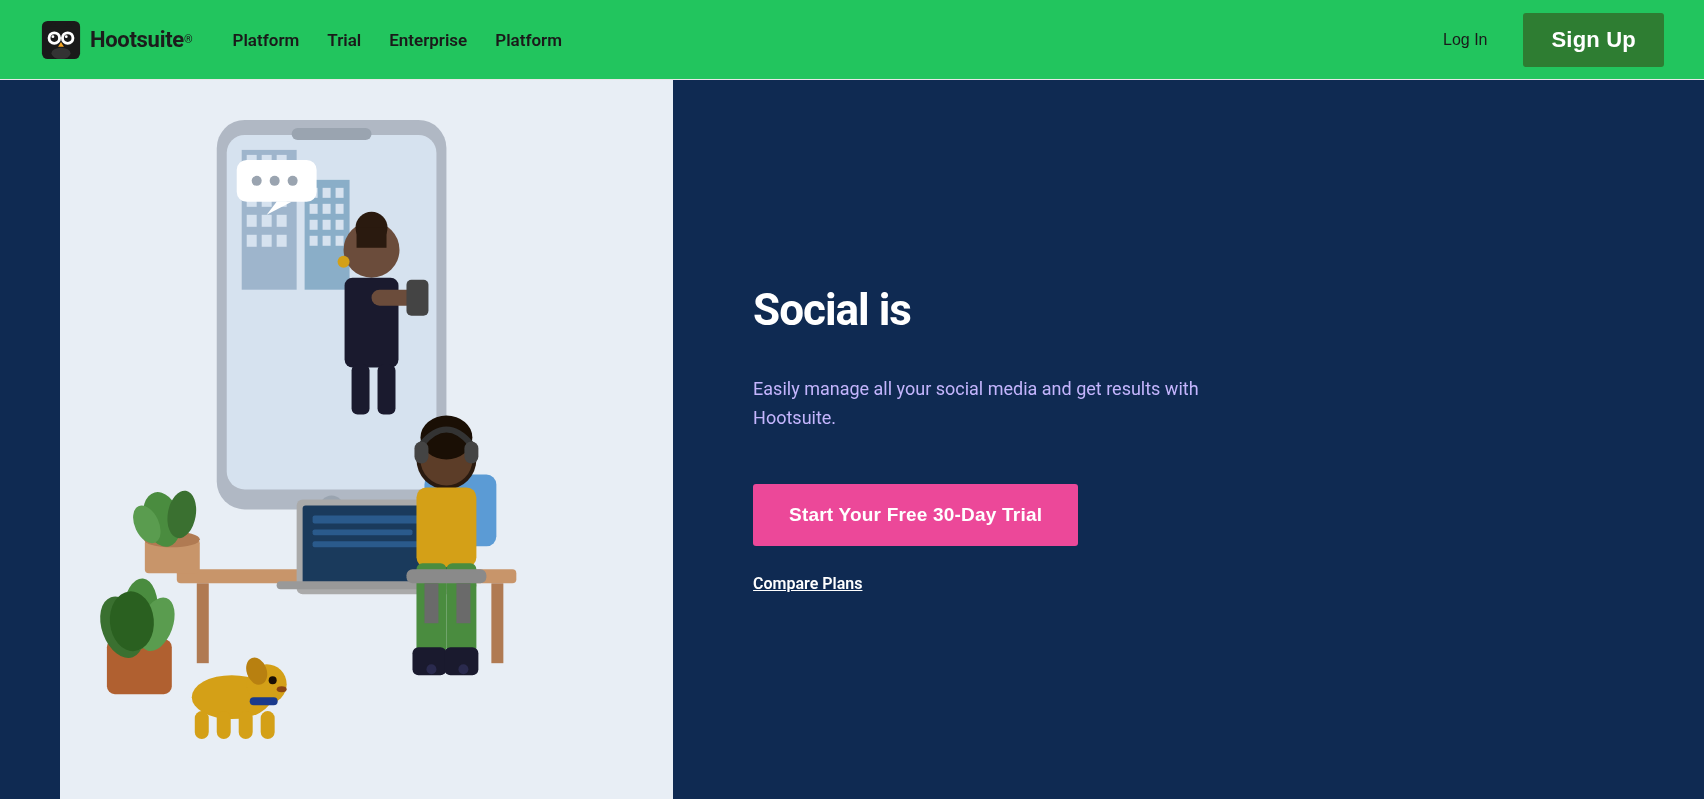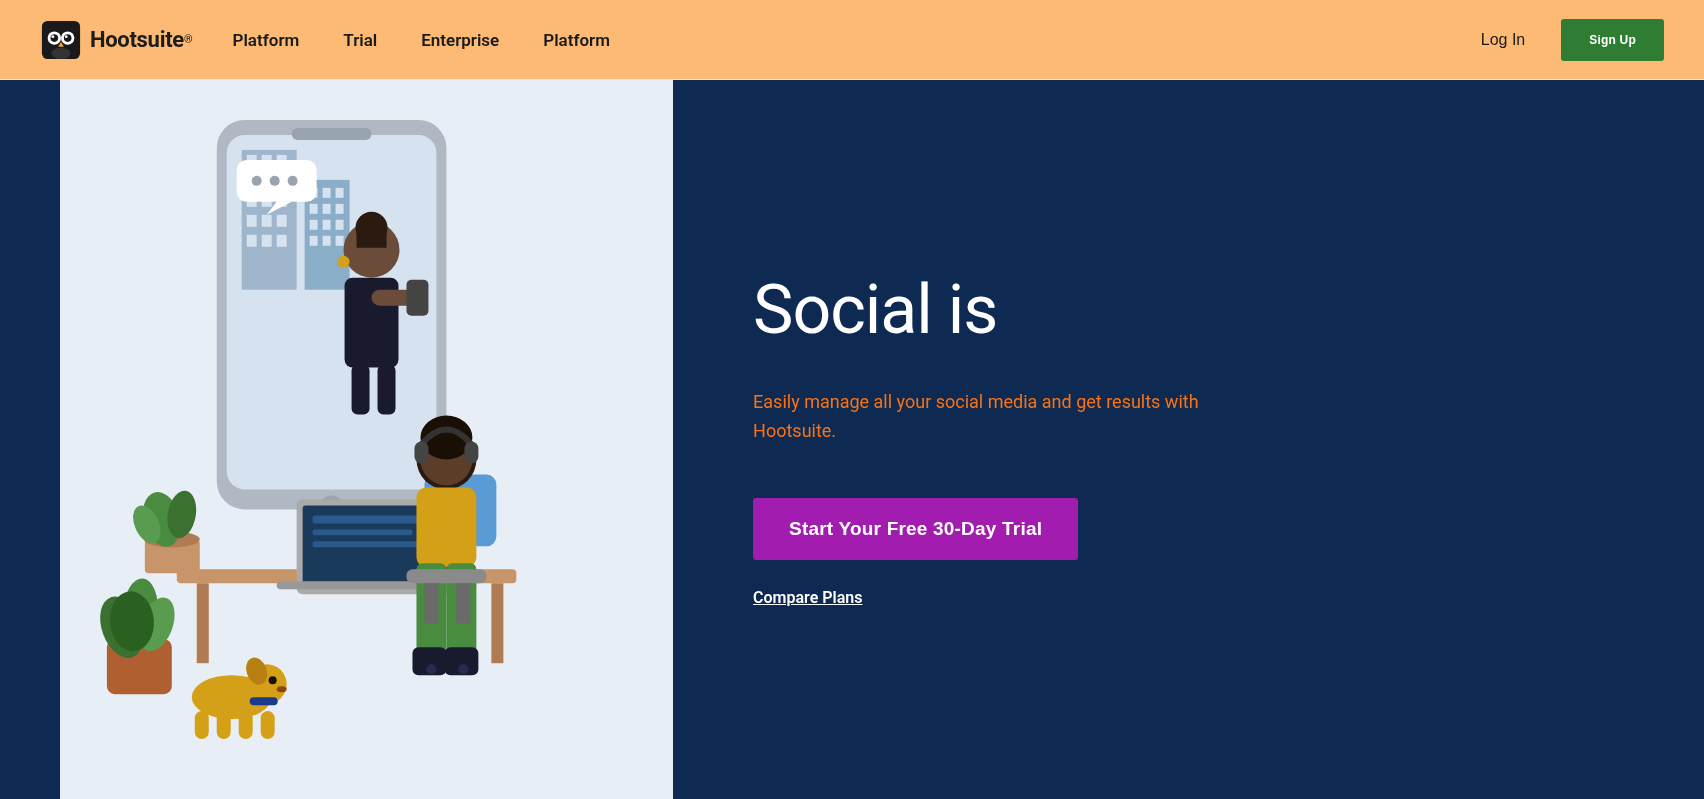--- a/index.html
+++ b/index.html
@@ -14,21 +14,21 @@
       height: 799px;
       overflow: hidden;
     }
 
     
     .navbar {
       display: flex;
       align-items: center;
       padding: 10px 40px;
       height: 80px;
-      background: #fdba74;
+      background: #22c55e;
       border-bottom: 1px solid #e8e8e8;
       position: relative;
       z-index: 10;
     }
 
     .logo-area {
       display: flex;
       align-items: center;
       margin-right: 40px;
     }
@@ -42,21 +42,21 @@
     .logo-text {
       font-size: 22px;
       font-weight: 700;
       color: #1c1c1c;
       letter-spacing: -0.3px;
     }
 
     .nav-links {
       display: flex;
       align-items: flex-start;
-      gap: 44px;
+      gap: 28px;
       flex: 1;
     }
 
     .nav-link {
       font-size: 17px;
       font-weight: 600;
       color: #1a1a1a;
       text-decoration: none;
       cursor: pointer;
     }
@@ -73,21 +73,21 @@
       font-weight: 500;
       color: #1a1a1a;
       cursor: pointer;
       background: none;
       border: none;
     }
 
     .signup-btn {
       background: #2e7d32;
       color: #ffffff;
-      font-size: 12px;
+      font-size: 22px;
       font-weight: 700;
       padding: 14px 28px;
       border: none;
       cursor: pointer;
       border-radius: 3px;
       letter-spacing: 0.2px;
     }
 
     
     .hero {
@@ -129,38 +129,38 @@
     .hero-right {
       width: 60.5%;
       background: #0f2a52;
       display: flex;
       flex-direction: column;
       justify-content: center;
       padding: 60px 80px;
     }
 
     .hero-headline {
-      font-size: 68px;
-      font-weight: 400;
+      font-size: 44px;
+      font-weight: 700;
       color: #ffffff;
       line-height: 1.12;
       margin-bottom: 40px;
       letter-spacing: -1px;
     }
 
     .hero-subtext {
       font-size: 18px;
-      color: #f97316;
+      color: #c4b5fd;
       line-height: 1.6;
       margin-bottom: 52px;
       max-width: 460px;
     }
 
     .trial-btn {
-      background: #a21caf;
+      background: #ec4899;
       color: #ffffff;
       font-size: 19px;
       font-weight: 700;
       padding: 20px 36px;
       border: none;
       cursor: pointer;
       border-radius: 3px;
       display: inline-block;
       width: fit-content;
       margin-bottom: 28px;

